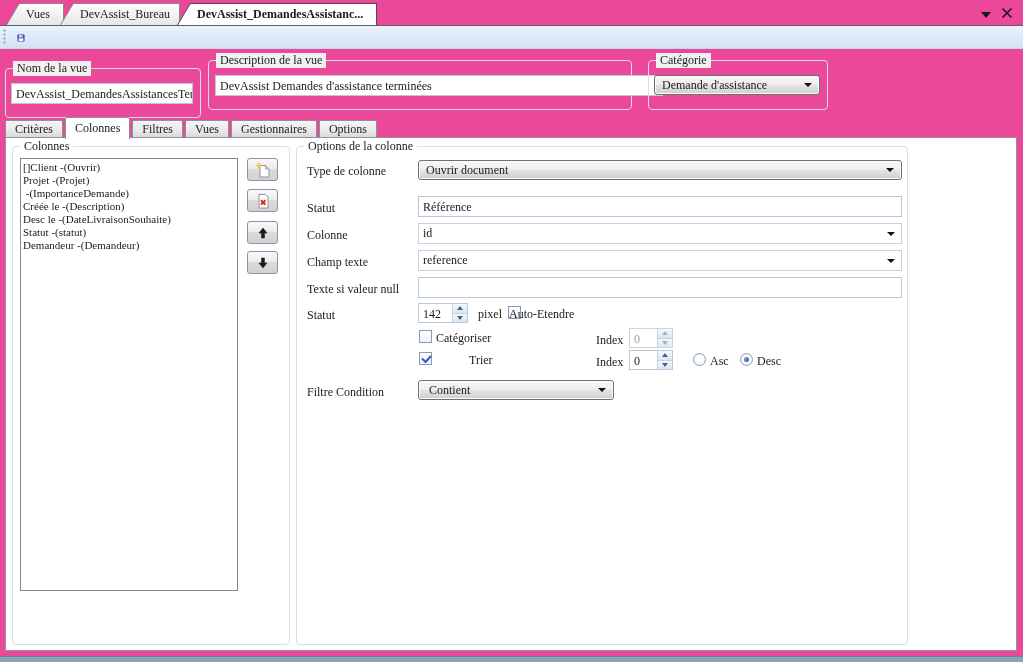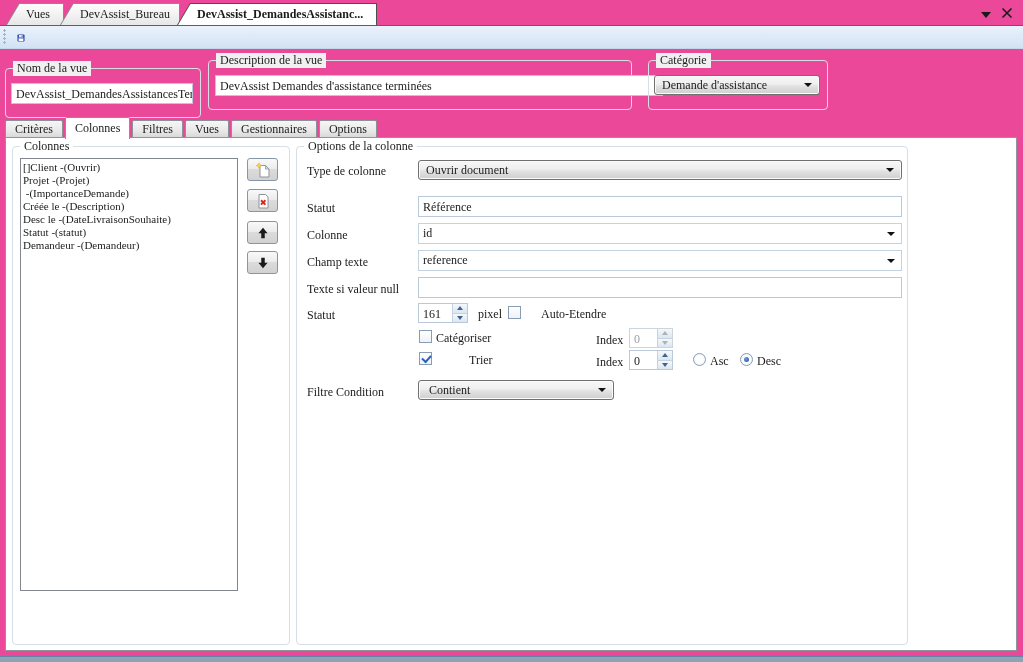--- a/index.html
+++ b/index.html
@@ -217,33 +217,33 @@
     <div class="flatcb" style="left:121px;top:103px;width:484px;">
       <span class="cbtext">reference</span>
       <span class="arrow-down"></span>
     </div>
 
     <span class="label" style="left:10px;top:135px;">Texte si valeur null</span>
     <div class="tb" style="left:121px;top:130px;width:484px;"></div>
 
     <span class="label" style="left:10px;top:161px;">Statut</span>
     <div class="spin" style="left:121px;top:156px;width:50px;">
-      <span class="spval">161</span>
+      <span class="spval">142</span>
       <span class="spbtns">
         <button class="spbtn">
             <span class="tri-up"></span>
           </button>
         <button class="spbtn">
             <span class="tri-dn"></span>
           </button>
       </span>
     </div>
     <span class="label" style="left:181px;top:160px;">pixel</span>
     <span class="cb" style="left:211px;top:159px;"></span>
-    <span class="label" style="left:244px;top:160px;">Auto-Etendre</span>
+    <span class="label" style="left:212px;top:160px;">Auto-Etendre</span>
 
     <span class="cb" style="left:122px;top:183px;"></span>
     <span class="label" style="left:139px;top:184px;">Catégoriser</span>
     <span class="label" style="left:299px;top:186px;">Index</span>
     <div class="spin disabled" style="left:332px;top:181px;width:44px;">
       <span class="spval">0</span>
       <span class="spbtns">
         <button class="spbtn">
             <span class="tri-up"></span>
           </button>

